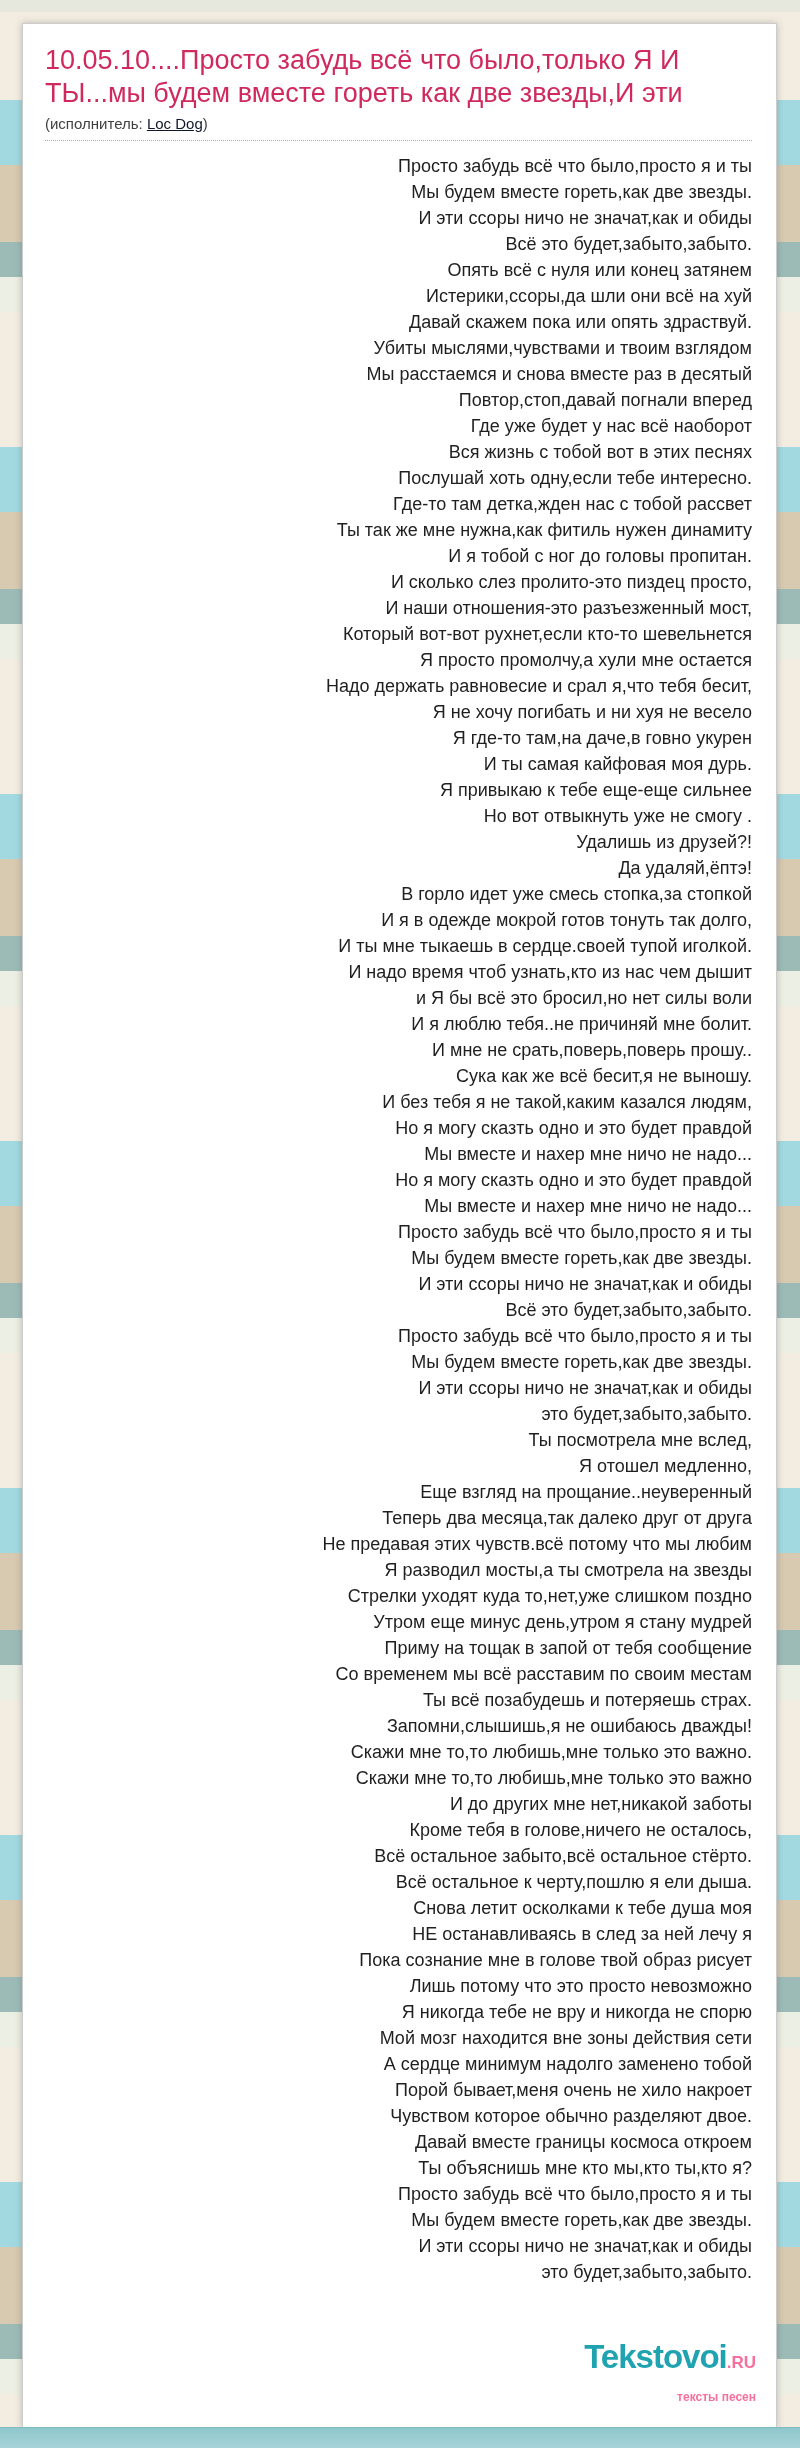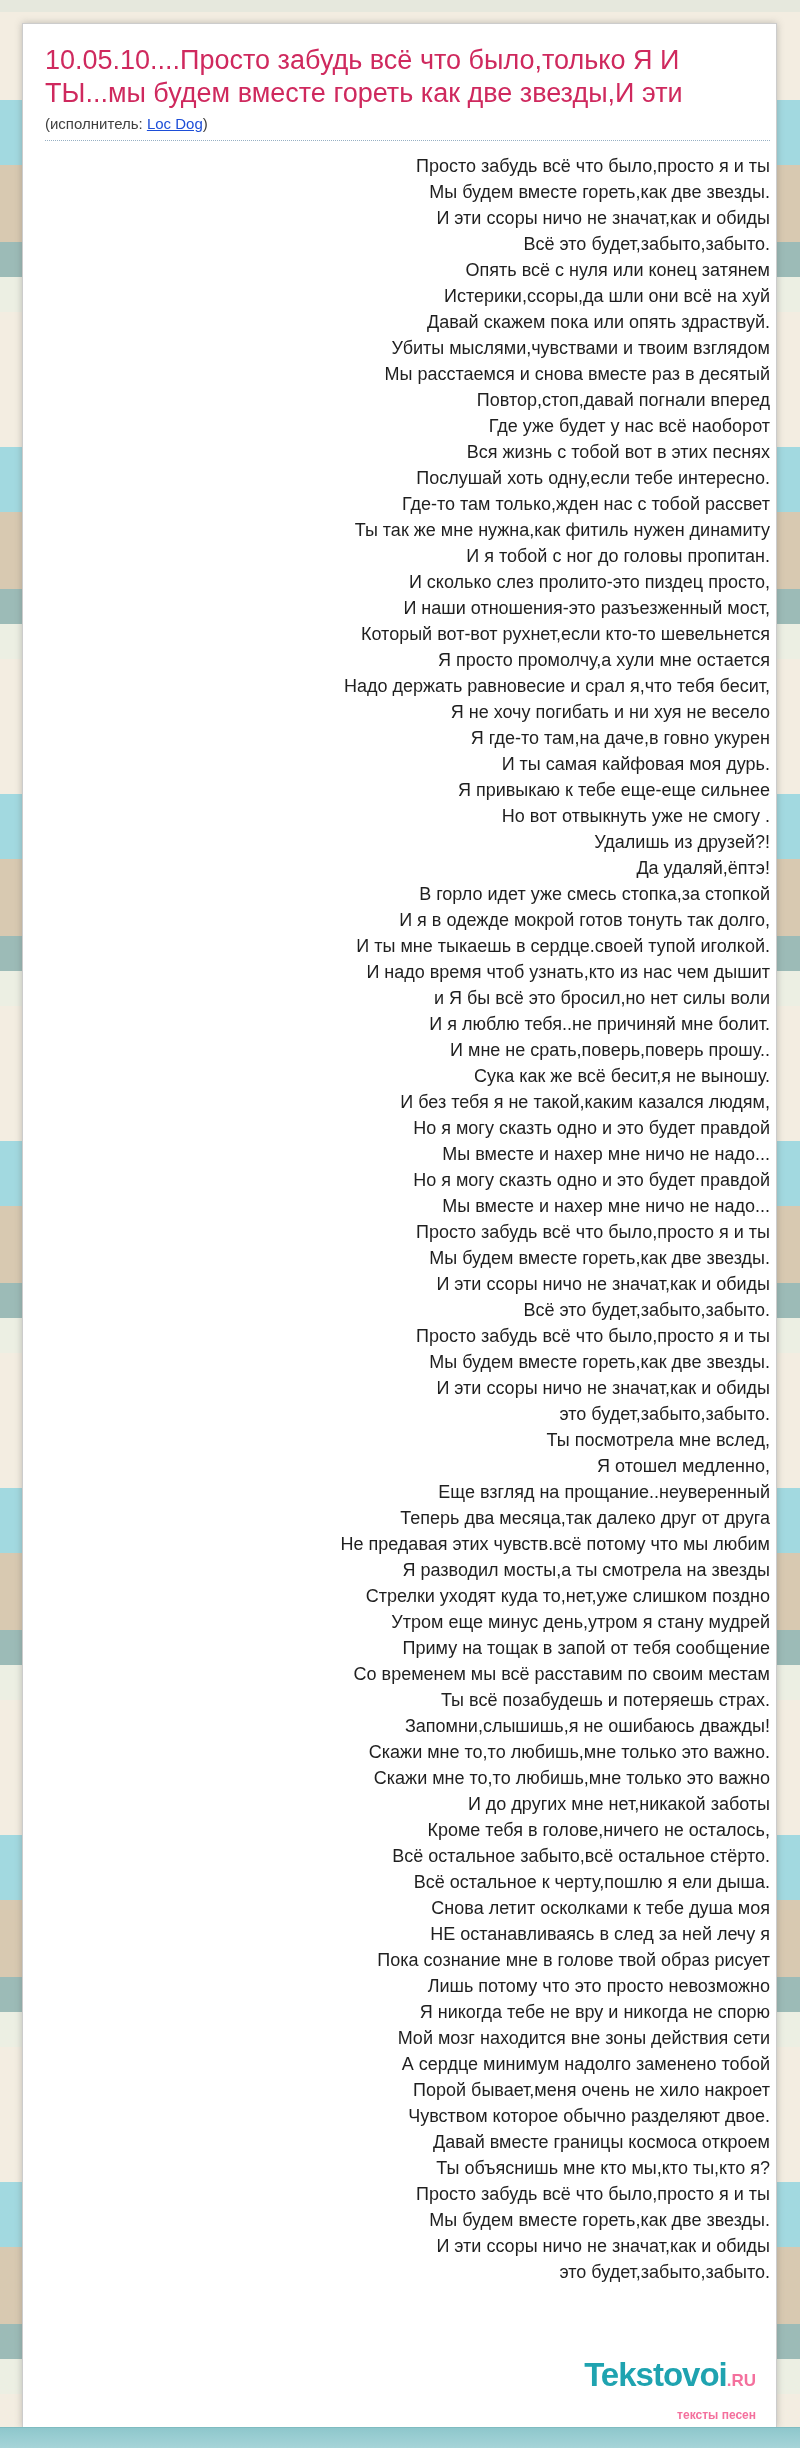--- a/index.html
+++ b/index.html
@@ -18,37 +18,37 @@
   .footer-strip{
     position:absolute;left:0;bottom:0;width:800px;height:20px;
     background:linear-gradient(to bottom,#8ec7cc,#a6d4d8);
     border-top:1px solid #7fbcc1;
   }
   .content-box{
     position:absolute;left:22px;top:23px;width:755px;height:2405px;
     box-sizing:border-box;background:#ffffff;
     border:1px solid #cccccc;
     box-shadow:0 0 7px rgba(90,90,90,0.35);
-    padding:0 6px 0 22px;
+    padding:0 24px 0 22px;
   }
   .song-title{
     margin:20px 0 0 0;
     font-size:27px;line-height:33px;font-weight:normal;
     color:#cf295e;
   }
   .artist-line{
     margin-top:5px;
     font-size:15px;color:#3f3f3f;
   }
-  .artist-link{color:#1d4ed8;text-decoration:underline;cursor:pointer;}
+  .artist-link{color:#0f172a;text-decoration:underline;cursor:pointer;}
   .separator{border-bottom:1px dotted #97b0c3;margin-top:8px;height:0;}
   .lyrics{margin-top:12px;font-size:18px;line-height:26px;color:#1f1f1f;text-align:right;}
   .lyric-line{white-space:pre-wrap;}
   .logo{
-    position:absolute;right:20px;bottom:6px;text-align:right;line-height:1;
+    position:absolute;right:20px;bottom:24px;text-align:right;line-height:1;
   }
   .logo-main{
     font-size:33px;font-weight:bold;color:#1fa3b0;letter-spacing:-1px;
   }
   .logo-suffix{
     font-size:17px;font-weight:bold;color:#f4709d;letter-spacing:0;
   }
   .logo-tagline{
     font-size:12px;font-weight:bold;color:#f4709d;margin-top:18px;
   }
@@ -75,21 +75,21 @@
       <div class="lyric-line">Всё это будет,забыто,забыто.</div>
       <div class="lyric-line">Опять всё с нуля или конец затянем</div>
       <div class="lyric-line">Истерики,ссоры,да шли они всё на хуй</div>
       <div class="lyric-line">Давай скажем пока или опять здраствуй.</div>
       <div class="lyric-line">Убиты мыслями,чувствами и твоим взглядом</div>
       <div class="lyric-line">Мы расстаемся и снова вместе раз в десятый</div>
       <div class="lyric-line">Повтор,стоп,давай погнали вперед</div>
       <div class="lyric-line">Где уже будет у нас всё наоборот</div>
       <div class="lyric-line">Вся жизнь с тобой вот в этих песнях</div>
       <div class="lyric-line">Послушай хоть одну,если тебе интересно.</div>
-      <div class="lyric-line">Где-то там только,жден нас с тобой рассвет</div>
+      <div class="lyric-line">Где-то там детка,жден нас с тобой рассвет</div>
       <div class="lyric-line">Ты так же мне нужна,как фитиль нужен динамиту</div>
       <div class="lyric-line">И я тобой с ног до головы пропитан.</div>
       <div class="lyric-line">И сколько слез пролито-это пиздец просто,</div>
       <div class="lyric-line">И наши отношения-это разъезженный мост,</div>
       <div class="lyric-line">Который вот-вот рухнет,если кто-то шевельнется</div>
       <div class="lyric-line">Я просто промолчу,а хули мне остается</div>
       <div class="lyric-line">Надо держать равновесие и срал я,что тебя бесит,</div>
       <div class="lyric-line">Я не хочу погибать и ни хуя не весело</div>
       <div class="lyric-line">Я где-то там,на даче,в говно укурен</div>
       <div class="lyric-line">И ты самая кайфовая моя дурь.</div>

